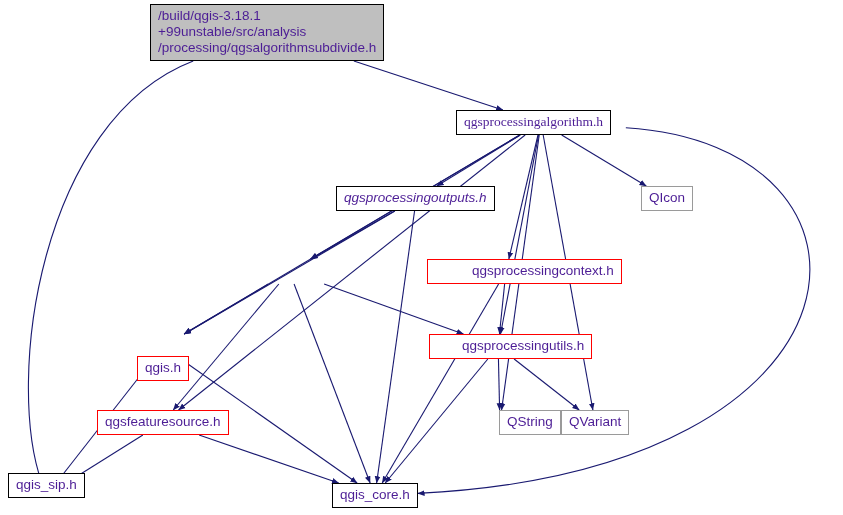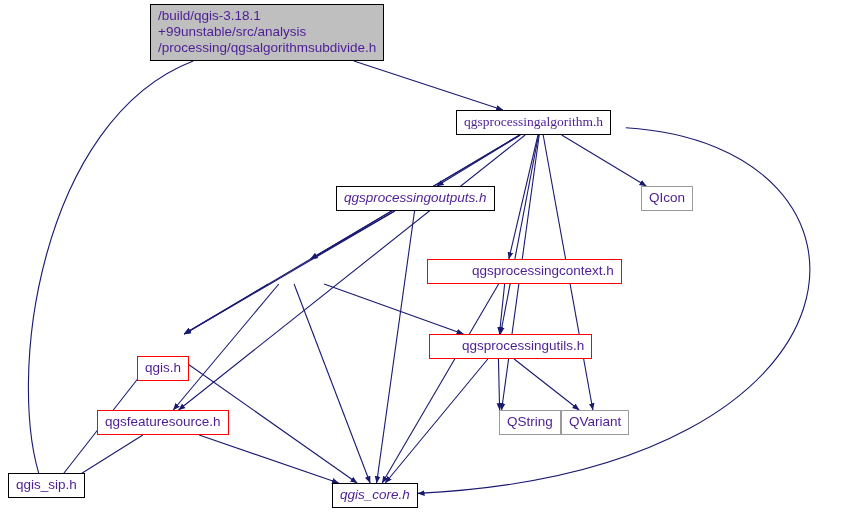--- a/index.html
+++ b/index.html
@@ -77,15 +77,15 @@
   <div class="node" id="n-qgsprocessingutils" style="left: 429px; top: 334px; border-color: rgb(255, 0, 0); background: rgb(255, 255, 255); padding-left: 32px;">qgsprocessingutils.h</div>
 
   <div class="node" id="n-qstring" style="left: 469px; top: 410px; border-color: rgb(154, 154, 154); background: rgb(255, 255, 255); margin-left: 30px;">QString</div>
 
   <div class="node" id="n-qvariant" style="left: 561px; top: 410px; border-color: rgb(154, 154, 154); background: rgb(255, 255, 255);">QVariant</div>
 
   <div class="node" id="n-qgsfeaturesource" style="left: 97px; top: 410px; border-color: rgb(255, 0, 0); background: rgb(255, 255, 255);">qgsfeaturesource.h</div>
 
   <div class="node" id="n-qgis_sip" style="left: 8px; top: 473px; border-color: rgb(0, 0, 0); background: rgb(255, 255, 255);">qgis_sip.h</div>
 
-  <div class="node" id="n-qgis_core" style="left: 332px; top: 483px; border-color: rgb(0, 0, 0); background: rgb(255, 255, 255); font-style: italic;">qgis_core.h</div>
+  <div class="node" id="n-qgis_core" style="left: 332px; top: 483px; border-color: rgb(0, 0, 0); background: rgb(255, 255, 255);">qgis_core.h</div>
 
 </div>
 
 </body></html>

